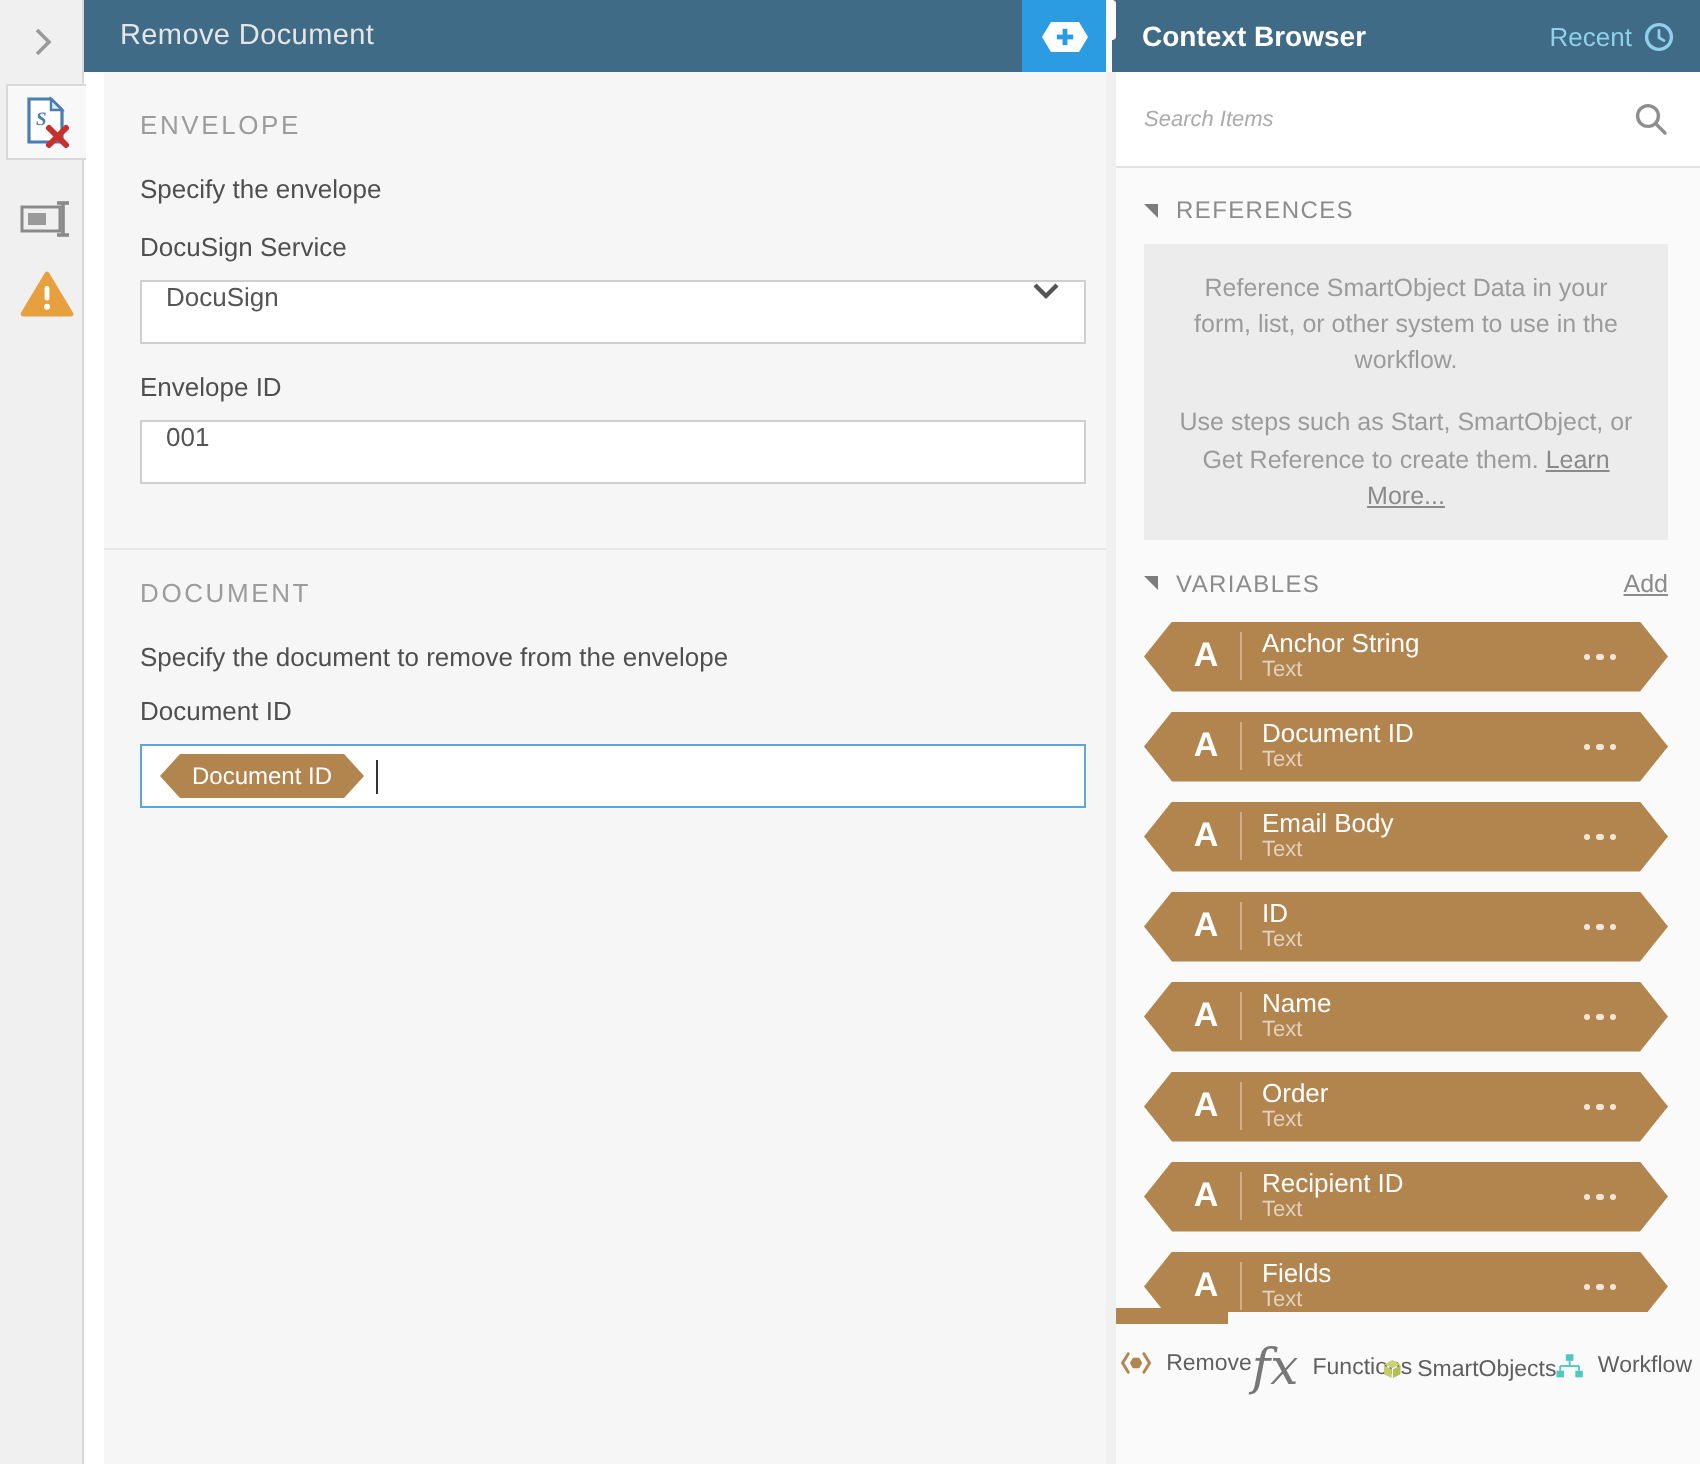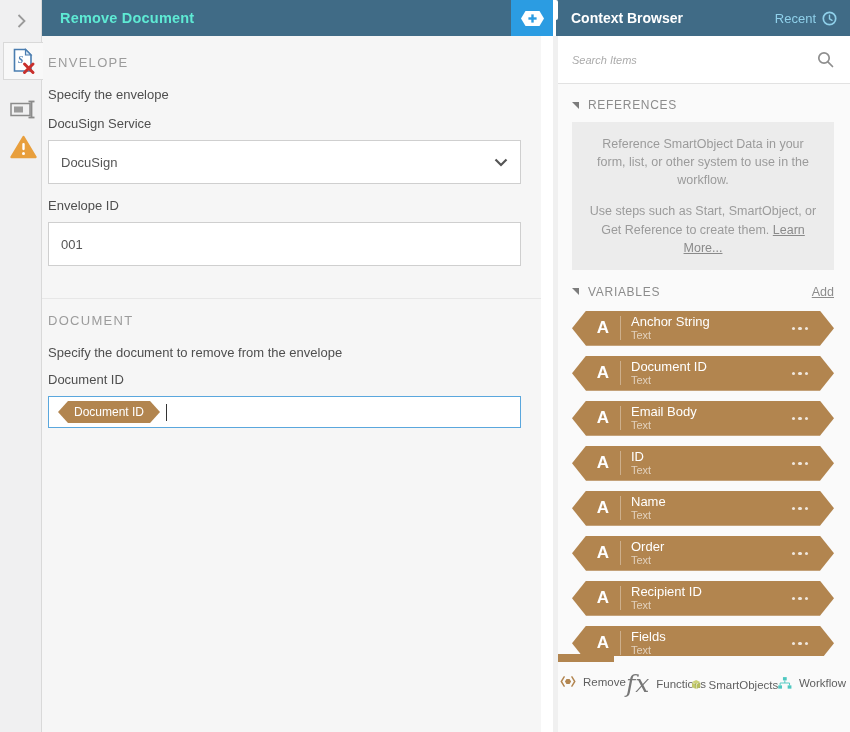--- a/index.html
+++ b/index.html
@@ -9,27 +9,27 @@
   
   .sidebar { position:absolute; left:0; top:0; bottom:0; width:42px; background:#f0f0f1; border-right:1px solid #d9d9d9; z-index:2; }
   .collapse-btn { position:absolute; top:9px; left:0; width:42px; height:24px; display:flex; align-items:center; justify-content:center; cursor:pointer; }
   .side-tab { position:absolute; left:3px; width:40px; height:38px; display:flex; align-items:center; justify-content:center; cursor:pointer; }
   .side-tab.active { top:42px; background:#f8f8f8; border:1px solid #d9d9d9; border-right:none; z-index:3; }
   .side-tab.t2 { top:90px; }
   .side-tab.t3 { top:128px; }
 
   
   .cfg-header { position:absolute; left:42px; top:0; width:469px; height:36px; background:#406b86; display:flex; align-items:center; padding-left:18px; }
-  .cfg-title { color:#5eead4; font-size:14.5px; font-weight:700; letter-spacing:.2px; }
+  .cfg-title { color:#e5e5e5; font-size:14.5px; font-weight:400; letter-spacing:.2px; }
   .hex-add-btn { position:absolute; left:511px; top:0; width:42px; height:36px; background:#2b9ce2; display:flex; align-items:center; justify-content:center; cursor:pointer; }
-  .cfg-body { position:absolute; left:30px; top:36px; width:511px; bottom:0; background:#f6f6f6; padding:0 20px 0 18px; }
+  .cfg-body { position:absolute; left:52px; top:36px; width:511px; bottom:0; background:#f6f6f6; padding:0 20px 0 18px; }
   .sec-heading { margin-top:19px; font-size:13px; color:#9c9c9c; letter-spacing:1.3px; }
   .desc { margin-top:17px; font-size:13px; color:#4f4f4f; }
   .field-label { margin-top:14px; font-size:13px; color:#4f4f4f; }
-  .select-box, .input-box { margin-top:9px; height:44px; background:#fff; border:1px solid #cfcfcf; display:flex; align-items:center; padding:0 12px; font-size:13px; color:#555; }
+  .select-box, .input-box { margin-top:9px; height:32px; background:#fff; border:1px solid #cfcfcf; display:flex; align-items:flex-start; padding:0 12px; font-size:13px; color:#555; }
   .select-box { justify-content:space-between; cursor:pointer; }
   .input-box input { border:none; outline:none; width:100%; font-size:13px; color:#555; font-family:"Liberation Sans", sans-serif; background:transparent; }
   .divider { margin:32px -20px 0 -18px; border-top:1px solid #e7e7e7; }
   .token-input { margin-top:9px; height:32px; background:#fff; border:1px solid #5aa7dd; display:flex; align-items:center; padding:0 9px; }
   .token-chip { background:#b2854f; color:#fff; font-size:12px; padding:4px 16px; clip-path:polygon(10px 0, calc(100% - 10px) 0, 100% 50%, calc(100% - 10px) 100%, 10px 100%, 0 50%); white-space:nowrap; }
   .caret { width:1px; height:17px; background:#333; margin-left:6px; }
 
   
   .v-track { position:absolute; left:553px; top:36px; bottom:0; width:5px; background:#f0f0f0; z-index:4; }
   .v-thumb { position:absolute; left:553px; top:0; width:5px; height:20px; background:#fff; border-radius:2px; z-index:5; }

